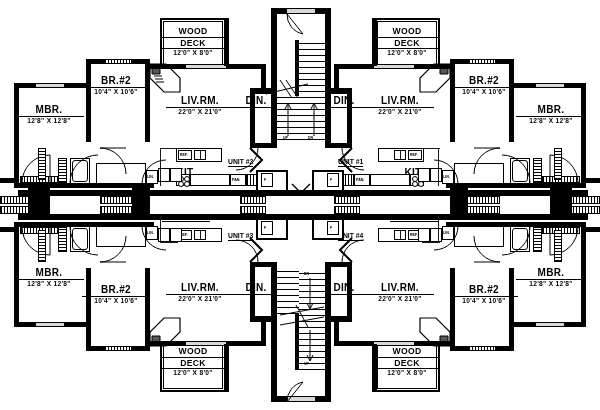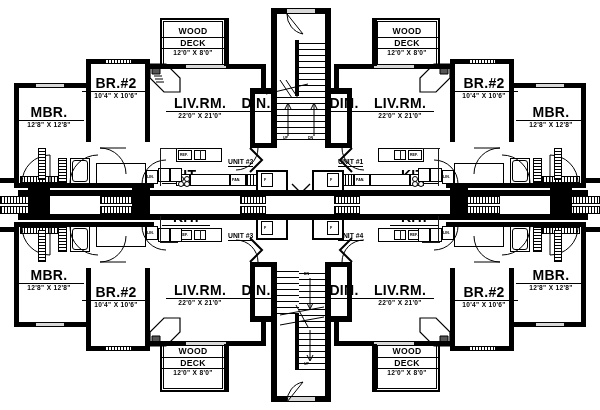--- a/index.html
+++ b/index.html
@@ -20,21 +20,21 @@
   .hatchv{position:absolute;
      background:repeating-linear-gradient(0deg,#000 0 1px,#fff 1px 3px);
      border:1px solid #000;box-sizing:border-box;}
   .stair{position:absolute;
      background:repeating-linear-gradient(0deg,#000 0 1px,#fff 1px 6px);
      box-sizing:border-box;}
 
   
   .lbl{position:absolute;text-align:center;color:#000;line-height:1.05;
        white-space:nowrap;letter-spacing:.3px;font-weight:700;}
-  .lbl .nm{display:block;font-size:14px;border-bottom:1px solid #000;
+  .lbl .nm{display:block;font-size:10px;border-bottom:1px solid #000;
        padding-bottom:.5px;margin-bottom:1px;}
   .lbl .dm{display:block;font-size:6.6px;font-weight:600;}
   .lbl.nodim .nm{border-bottom:1px solid #000;}
   .unit{position:absolute;font-size:6.8px;font-weight:700;color:#000;
         border-bottom:1px solid #000;padding-bottom:.5px;white-space:nowrap;}
   .tiny{position:absolute;font-size:3.6px;font-weight:700;color:#000;white-space:nowrap;}
   .deck .nm{font-size:8.6px;}
 
   
   .circ{position:absolute;border:1px solid #000;border-radius:50%;background:#fff;}

